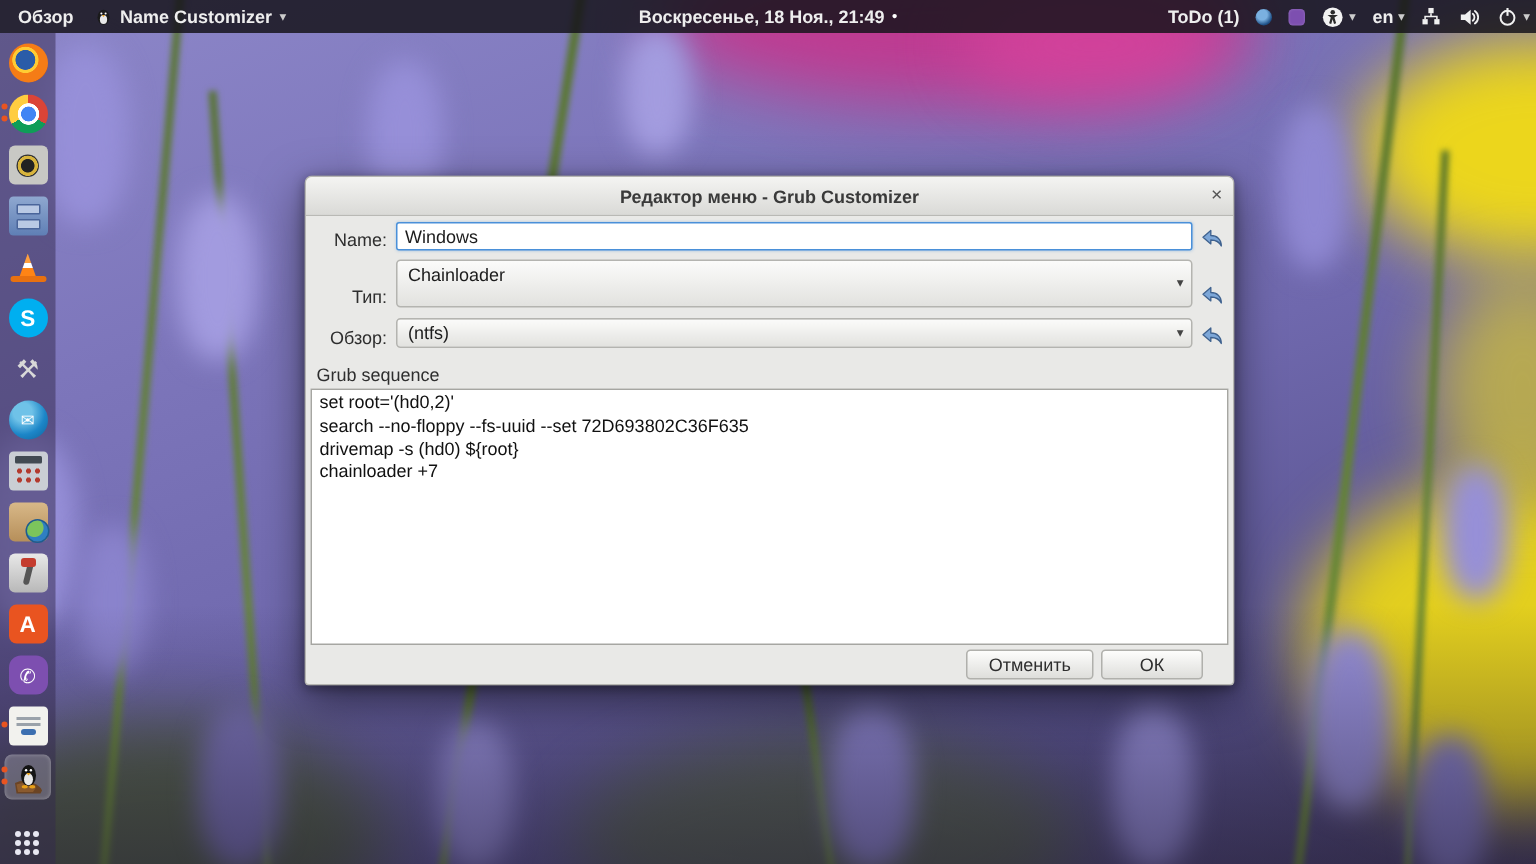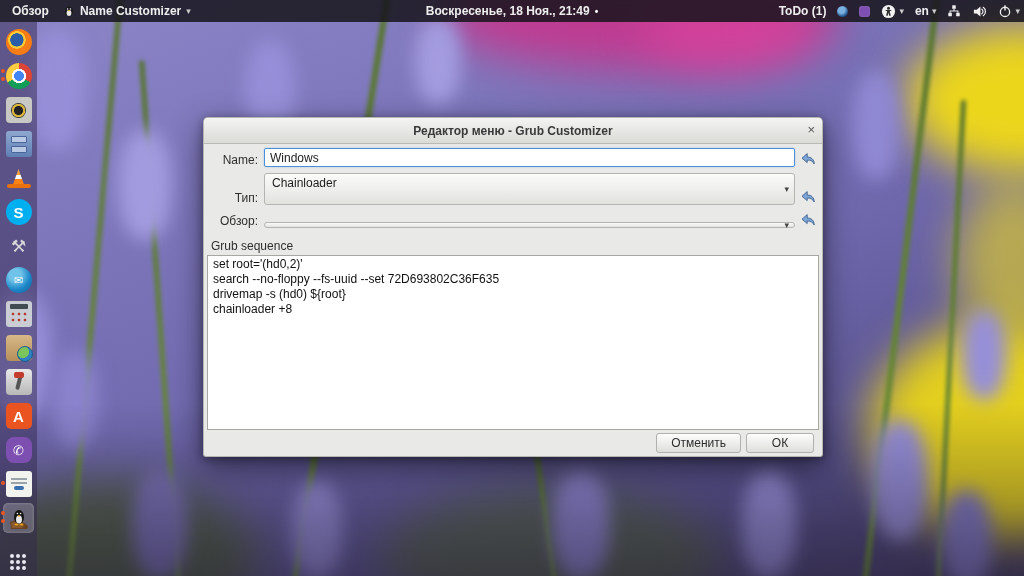--- a/index.html
+++ b/index.html
@@ -115,21 +115,21 @@
               border-radius:2px; background:#fff; font-size:12px; font-family:Liberation Sans, sans-serif;
               padding:1px 5px; color:#1c1c1c; outline:none; }
   .combo { width:100%; background:linear-gradient(#fbfbfa,#e2e2df); border:1px solid #b4b4b0;
            border-radius:3px; padding:2px 18px 2px 7px; color:#1c1c1c; line-height:1.2; }
   .combo.tall { padding-top:2px; padding-bottom:2px; }
   .combo-arrow { position:absolute; right:6px; top:50%; transform:translateY(-54%); font-size:9px; color:#444; }
   .revert { width:16px; height:16px; margin-left:5px; flex:0 0 auto; display:flex; }
   .bootlabel { margin:11px 0 1px 7px; color:#2e2e2e; }
   .bootarea { flex:1; margin:1px 3px 0; background:#fff; border:1px solid #a6a6a2;
               padding:1px 5px; color:#111; white-space:pre-line; line-height:1.26; overflow:hidden; }
-  .btnrow { flex:0 0 auto; height:26px; display:flex; align-items:center; justify-content:flex-end; gap:5px; padding:0 8px; }
+  .btnrow { flex:0 0 auto; height:26px; display:flex; align-items:center; justify-content:flex-end; gap:5px; padding:0 20px; }
   .gbtn { min-width:68px; height:20px; background:linear-gradient(#fdfdfc,#dededb);
           border:1px solid #b0b0ac; border-radius:3px; font-size:12px; color:#2e2e2e;
           font-family:"Liberation Sans",sans-serif; padding:0 14px; }
 </style>
 </head>
 <body>
 
 <div class="bg">
   <div class="blob b-pink1"></div>
     <div class="blob b-pink2"></div>
@@ -316,33 +316,34 @@
       <svg width="16" height="16" viewBox="0 0 16 16">
           <path d="M7.2 2.6 L2 7.2 L7.2 11.6 V9 C10.8 9 13 10.4 14.2 13 C14.2 8.4 11.2 6 7.2 6 Z" fill="#7da7d8" stroke="#3f628f" stroke-width="0.9" stroke-linejoin="round"></path>
         </svg>
     </span>
   </div>
 
   <div class="formrow r-part">
     <span class="flabel">Обзор:</span>
     <span class="field">
       <span class="combo tall" style="display:block">
+        <span style="display:block">(ntfs)</span>
       </span>
       <span class="combo-arrow">▾</span>
     </span>
     <span class="revert">
       <svg width="16" height="16" viewBox="0 0 16 16">
           <path d="M7.2 2.6 L2 7.2 L7.2 11.6 V9 C10.8 9 13 10.4 14.2 13 C14.2 8.4 11.2 6 7.2 6 Z" fill="#7da7d8" stroke="#3f628f" stroke-width="0.9" stroke-linejoin="round"></path>
         </svg>
     </span>
   </div>
 
   <div class="bootlabel">Grub sequence</div>
   <div class="bootarea">set root='(hd0,2)'
 search --no-floppy --fs-uuid --set 72D693802C36F635
 drivemap -s (hd0) ${root}
-chainloader +8</div>
+chainloader +7</div>
 
   <div class="btnrow">
     <button class="gbtn">Отменить</button>
     <button class="gbtn">ОК</button>
   </div>
 </div>
 
 </body></html>

